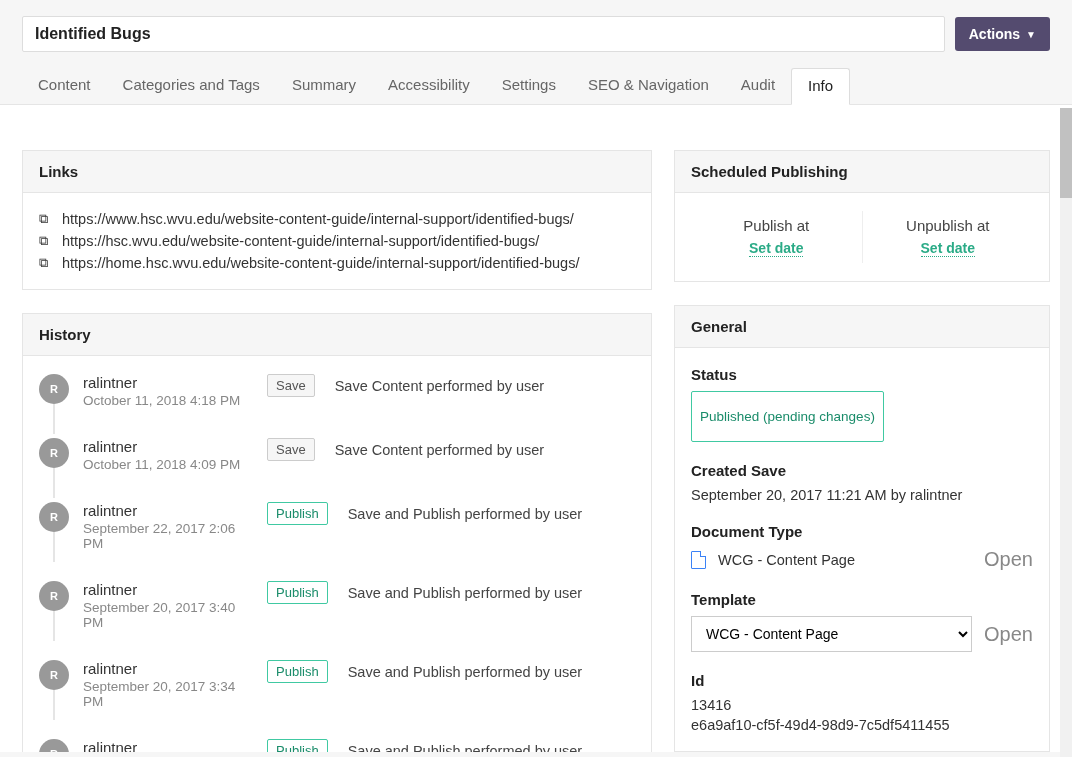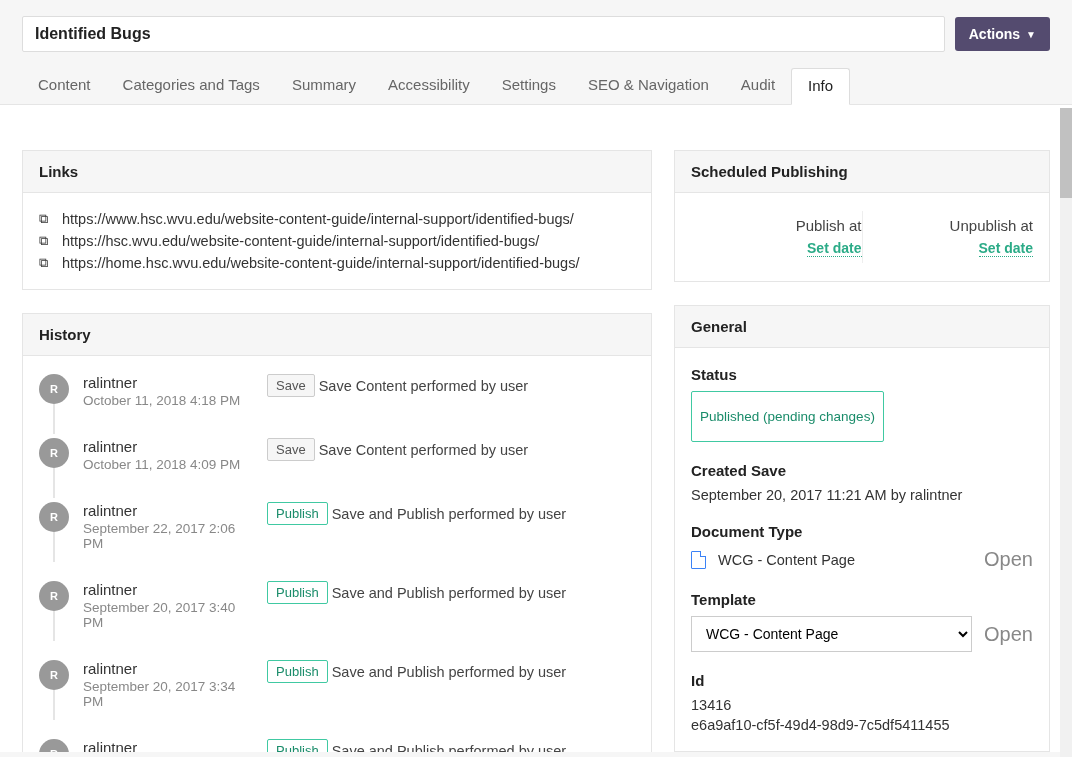--- a/index.html
+++ b/index.html
@@ -23,27 +23,27 @@
 .open-icon { font-size: 13px; width: 15px; flex-shrink: 0; }
 .history-item { display: flex; align-items: flex-start; gap: 14px; position: relative; padding-bottom: 30px; }
 .history-item:last-child { padding-bottom: 0; }
 .avatar-col { display: flex; flex-direction: column; align-items: center; flex-shrink: 0; position: relative; }
 .avatar { width: 30px; height: 30px; border-radius: 50%; background: #999; color: #fff; display: flex; align-items: center; justify-content: center; font-size: 11px; font-weight: 600; }
 .timeline-line { position: absolute; top: 30px; left: 14px; width: 2px; height: 100%; background: #e5e5e5; }
 .history-item:last-child .timeline-line { display: none; }
 .history-meta { width: 170px; flex-shrink: 0; }
 .history-user { font-size: 15px; color: #333; }
 .history-date { font-size: 13.5px; color: #888; margin-top: 2px; }
-.history-action { display: flex; align-items: center; gap: 4px; }
+.history-action { display: flex; align-items: center; gap: 20px; }
 .badge { border: 1px solid; padding: 3px 8px; font-size: 13px; border-radius: 2px; }
 .badge.save { border-color: #ccc; color: #555; background: #f6f6f6; }
 .badge.publish { border-color: #40c9a2; color: #1a8c6a; }
 .history-desc { color: #444; font-size: 14.5px; }
 .sched-body { display: flex; }
-.sched-col { flex: 1; text-align: right; padding: 6px 0; }
+.sched-col { flex: 1; text-align: center; padding: 6px 0; }
 .sched-col:first-child { border-right: 1px solid #eee; }
 .sched-label { color: #444; font-size: 15px; margin-bottom: 6px; }
 .sched-link { color: #2bab87; border-bottom: 1px dotted #2bab87; cursor: pointer; display: inline-block; font-size: 14px; font-weight: 600; }
 .gen-section { margin-bottom: 20px; }
 .gen-section:last-child { margin-bottom: 0; }
 .gen-label { font-weight: 600; font-size: 15px; color: #222; margin-bottom: 8px; }
 .status-badge { display: inline-block; border: 1px solid #40c9a2; color: #1a8c6a; padding: 17px 8px; font-size: 13.5px; border-radius: 2px; }
 .gen-value { color: #333; font-size: 14.5px; }
 .doc-type-row { display: flex; align-items: center; justify-content: space-between; margin-top: 6px; }
 .doc-type-left { display: flex; align-items: center; gap: 12px; }

